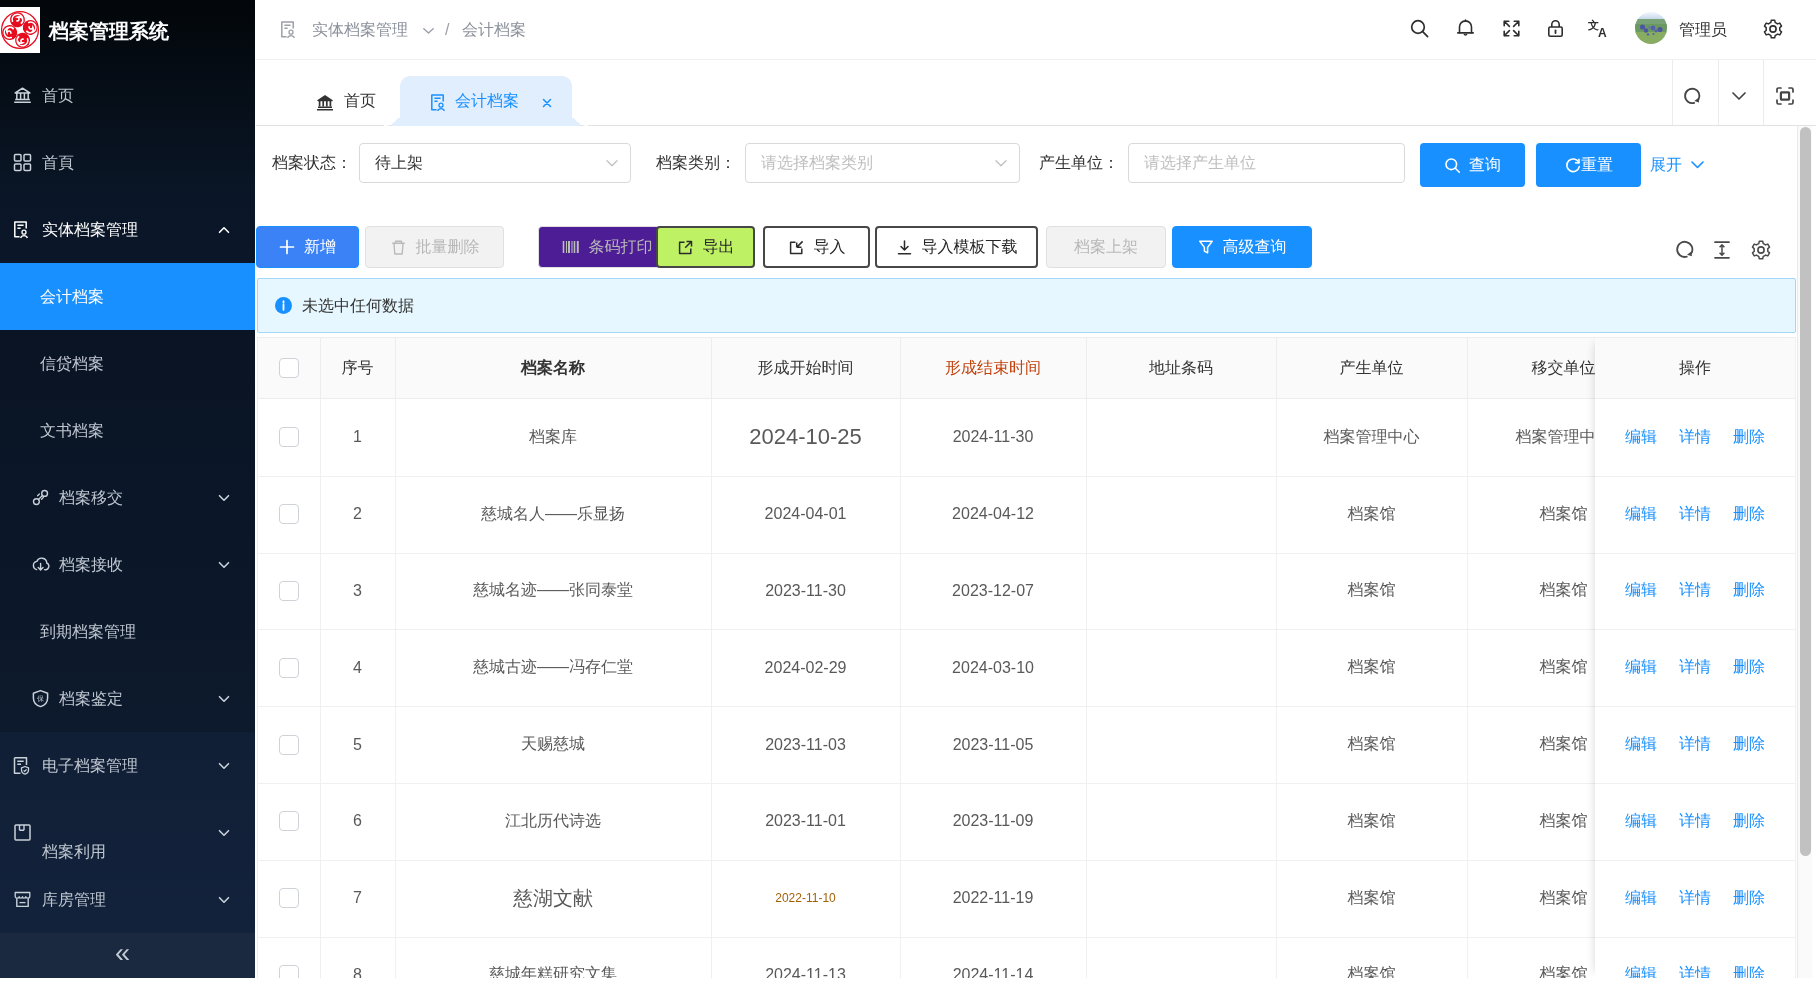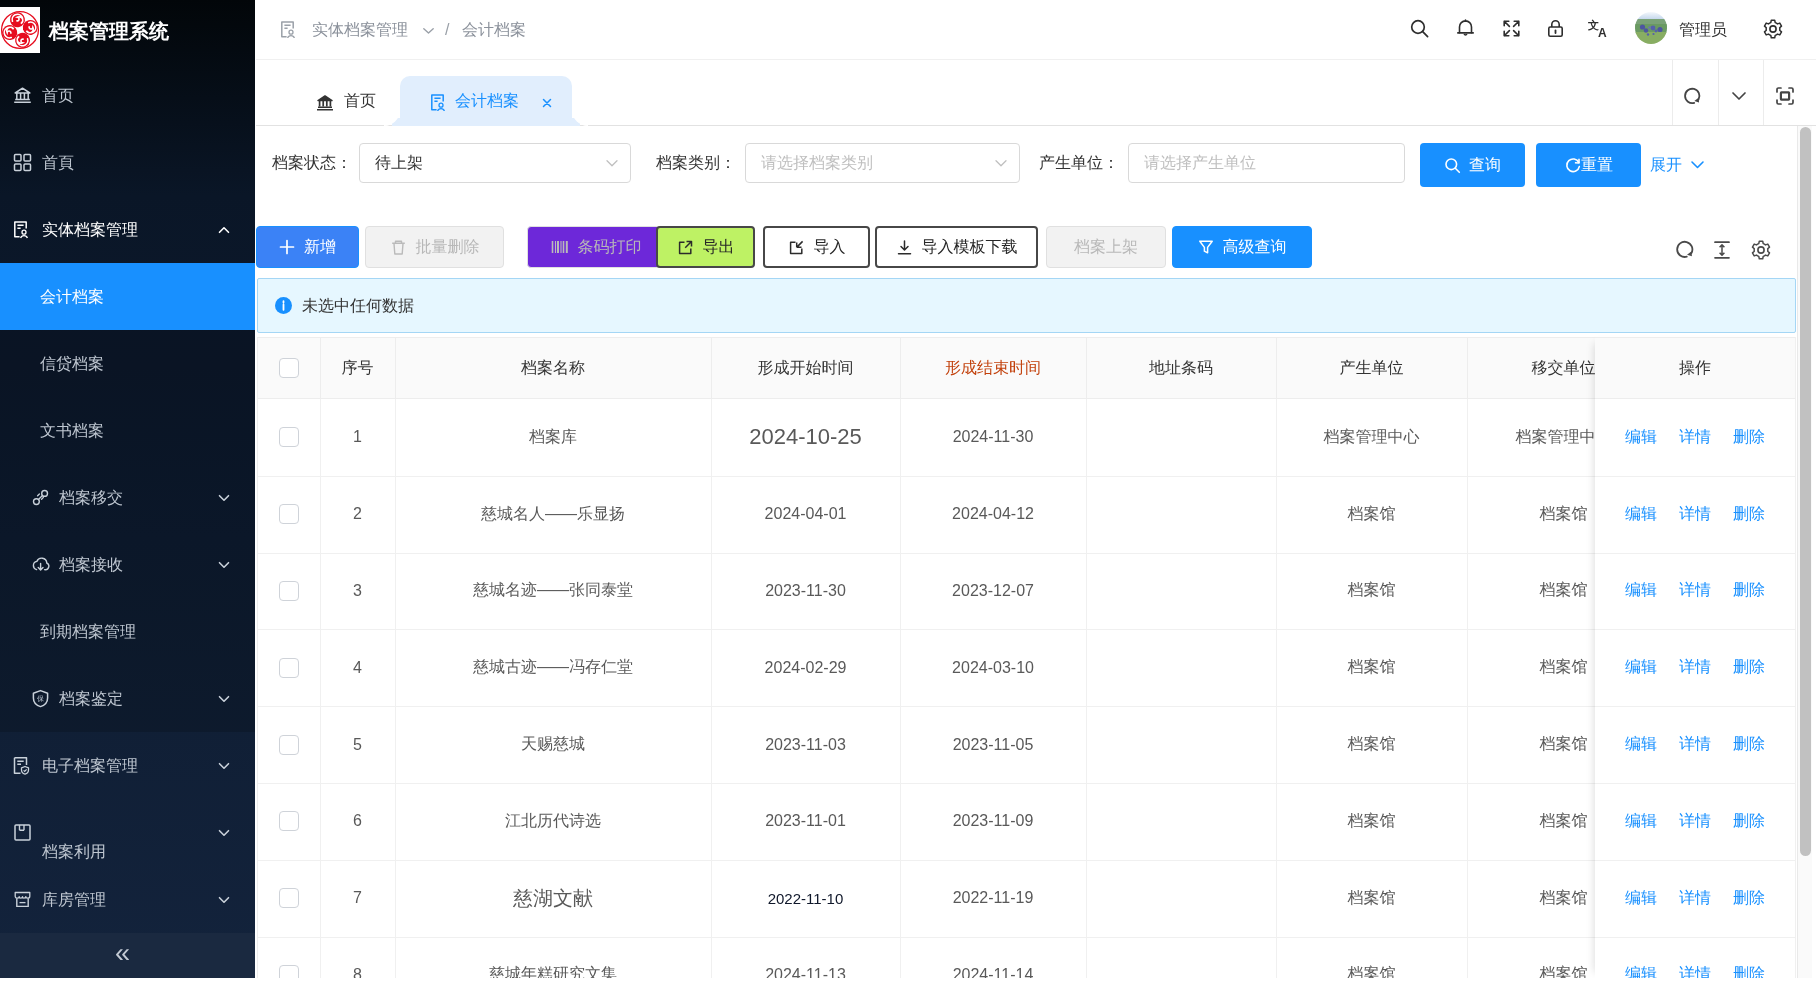--- a/index.html
+++ b/index.html
@@ -321,21 +321,21 @@
       <path d="M8 1.5 V14.5 M1.5 8 H14.5" stroke="#fff" stroke-width="1.7" stroke-linecap="round"></path>
     </svg>
     <span>新增</span>
   </div>
 <div class="a flex" style="left:365px;top:226px;width:139px;height:42px;border-radius:4px;font-size:16px;gap:9px;background:#f2f2f2;border:1px solid #e0e0e0;color:#b8b8b8">
     <svg width="17" height="17" viewBox="0 0 17 17" fill="none" style="">
       <path d="M2.2 4.2 H14.8 M5.5 4 V2.2 H11.5 V4 M4 4.5 L4.8 15 H12.2 L13 4.5" stroke="#bababa" stroke-width="1.4" fill="none" stroke-linejoin="round"></path>
     </svg>
     <span>批量删除</span>
   </div>
-<div class="a flex" style="left:527px;top:226px;width:138px;height:42px;border-radius:4px;font-size:16px;gap:9px;background:#6d28d9;border:1px solid #e0e0e0;color:#b8b8b8">
+<div class="a flex" style="left:538px;top:226px;width:138px;height:42px;border-radius:4px;font-size:16px;gap:9px;background:#4c1d95;border:1px solid #e0e0e0;color:#b8b8b8">
     <svg width="18" height="14" viewBox="0 0 18 14" fill="none" style="">
       <g stroke="#bababa">
         <path d="M1.5 1 V13" stroke-width="1.6"></path>
         <path d="M4.5 1 V13" stroke-width="1.1"></path>
         <path d="M7 1 V13" stroke-width="2"></path>
         <path d="M10 1 V13" stroke-width="1.1"></path>
         <path d="M12.5 1 V13" stroke-width="1.6"></path>
         <path d="M15.8 1 V13" stroke-width="2"></path>
       </g>
     </svg>
@@ -393,21 +393,21 @@
 <div class="a" style="left:257px;top:278px;width:1539px;height:55px;background:#e6f7ff;border:1px solid #a4d6f5;border-radius:2px"></div>
 <div class="a" style="left:275px;top:297px">
     <svg width="17" height="17" viewBox="0 0 17 17" fill="none" style="">
       <circle cx="8.5" cy="8.5" r="8.5" fill="#1890ff"></circle>
       <path d="M8.5 4.2 V5.6 M8.5 7.4 V12.8" stroke="#fff" stroke-width="1.8" stroke-linecap="round"></path>
     </svg>
   </div>
 <div class="a" style="left:302px;top:278px;height:55px;line-height:55px;font-size:16px;color:#333">未选中任何数据</div>
 <div class="a" style="left:256.5px;top:337px;width:1338.5px;height:62px;background:#fafafa;border-top:1px solid #ededed;border-bottom:1px solid #ededed"></div>
 <div class="a flex" style="left:320px;top:337px;width:75px;height:62px;font-size:16px;color:#333;font-weight:500;overflow:hidden">序号</div>
-<div class="a flex" style="left:395px;top:337px;width:316px;height:62px;font-size:16px;color:#333;font-weight:400;overflow:hidden">档案名称</div>
+<div class="a flex" style="left:395px;top:337px;width:316px;height:62px;font-size:16px;color:#333;font-weight:700;overflow:hidden">档案名称</div>
 <div class="a flex" style="left:711px;top:337px;width:189px;height:62px;font-size:16px;color:#333;font-weight:500;overflow:hidden">形成开始时间</div>
 <div class="a flex" style="left:900px;top:337px;width:186px;height:62px;font-size:16px;color:#c2410c;font-weight:500;overflow:hidden">形成结束时间</div>
 <div class="a flex" style="left:1086px;top:337px;width:190px;height:62px;font-size:16px;color:#333;font-weight:500;overflow:hidden">地址条码</div>
 <div class="a flex" style="left:1276px;top:337px;width:191px;height:62px;font-size:16px;color:#333;font-weight:500;overflow:hidden">产生单位</div>
 <div class="a flex" style="left:1467px;top:337px;width:193px;height:62px;font-size:16px;color:#333;font-weight:500;overflow:hidden">移交单位</div>
 <div class="a" style="left:279px;top:358px;width:20px;height:20px;border:1px solid #cfd3d9;border-radius:4px;background:#fff"></div>
 <div class="a" style="left:320px;top:337px;width:1px;height:62px;background:#ededed"></div>
 <div class="a" style="left:395px;top:337px;width:1px;height:62px;background:#ededed"></div>
 <div class="a" style="left:711px;top:337px;width:1px;height:62px;background:#ededed"></div>
 <div class="a" style="left:900px;top:337px;width:1px;height:62px;background:#ededed"></div>
@@ -465,21 +465,21 @@
 <div class="a flex" style="left:395px;top:783.0px;width:316px;height:76.8px;font-size:16px;color:#595959;overflow:hidden">江北历代诗选</div>
 <div class="a flex" style="left:711px;top:783.0px;width:189px;height:76.8px;font-size:16px;color:#595959;overflow:hidden">2023-11-01</div>
 <div class="a flex" style="left:900px;top:783.0px;width:186px;height:76.8px;font-size:16px;color:#595959;overflow:hidden">2023-11-09</div>
 <div class="a flex" style="left:1086px;top:783.0px;width:190px;height:76.8px;font-size:16px;color:#595959;overflow:hidden"></div>
 <div class="a flex" style="left:1276px;top:783.0px;width:191px;height:76.8px;font-size:16px;color:#595959;overflow:hidden">档案馆</div>
 <div class="a flex" style="left:1467px;top:783.0px;width:193px;height:76.8px;font-size:16px;color:#595959;overflow:hidden">档案馆</div>
 <div class="a" style="left:256.5px;top:936.5999999999999px;width:1538.5px;height:1px;background:#f0f0f0"></div>
 <div class="a" style="left:279px;top:888.1999999999999px;width:20px;height:20px;border:1px solid #cfd3d9;border-radius:4px;background:#fff"></div>
 <div class="a flex" style="left:320px;top:859.8px;width:75px;height:76.8px;font-size:16px;color:#595959;overflow:hidden">7</div>
 <div class="a flex" style="left:395px;top:859.8px;width:316px;height:76.8px;font-size:20px;color:#595959;overflow:hidden">慈湖文献</div>
-<div class="a flex" style="left:711px;top:859.8px;width:189px;height:76.8px;font-size:15px;color:#0f172a;overflow:hidden">2022-11-10</div>
+<div class="a flex" style="left:711px;top:859.8px;width:189px;height:76.8px;font-size:12px;color:#a16207;overflow:hidden">2022-11-10</div>
 <div class="a flex" style="left:900px;top:859.8px;width:186px;height:76.8px;font-size:16px;color:#595959;overflow:hidden">2022-11-19</div>
 <div class="a flex" style="left:1086px;top:859.8px;width:190px;height:76.8px;font-size:16px;color:#595959;overflow:hidden"></div>
 <div class="a flex" style="left:1276px;top:859.8px;width:191px;height:76.8px;font-size:16px;color:#595959;overflow:hidden">档案馆</div>
 <div class="a flex" style="left:1467px;top:859.8px;width:193px;height:76.8px;font-size:16px;color:#595959;overflow:hidden">档案馆</div>
 
 <div class="a" style="left:279px;top:965.0px;width:20px;height:20px;border:1px solid #cfd3d9;border-radius:4px;background:#fff"></div>
 <div class="a flex" style="left:320px;top:936.6px;width:75px;height:76.8px;font-size:16px;color:#595959;overflow:hidden">8</div>
 <div class="a flex" style="left:395px;top:936.6px;width:316px;height:76.8px;font-size:16px;color:#595959;overflow:hidden">慈城年糕研究文集</div>
 <div class="a flex" style="left:711px;top:936.6px;width:189px;height:76.8px;font-size:16px;color:#595959;overflow:hidden">2024-11-13</div>
 <div class="a flex" style="left:900px;top:936.6px;width:186px;height:76.8px;font-size:16px;color:#595959;overflow:hidden">2024-11-14</div>

